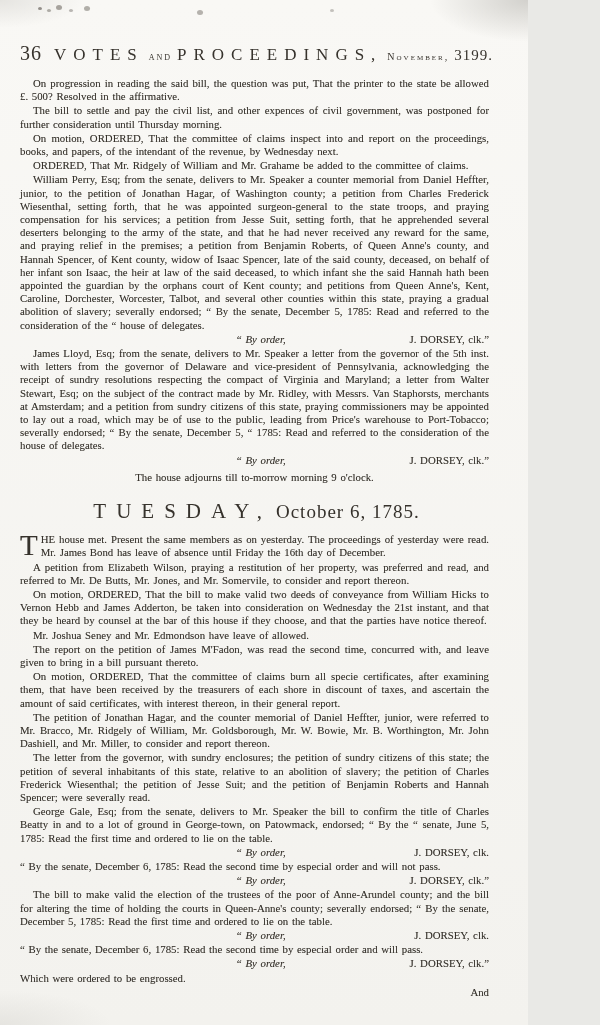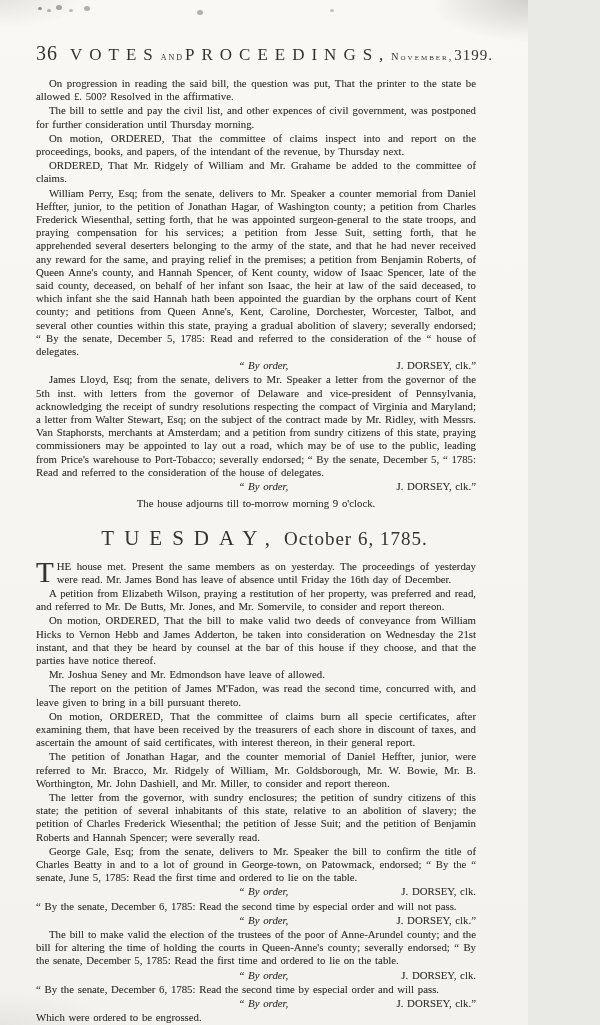--- a/index.html
+++ b/index.html
@@ -6,21 +6,21 @@
   html, body { margin: 0; padding: 0; }
   body {
     width: 600px; height: 1025px;
     font-family: "Liberation Serif", "DejaVu Serif", serif;
     background: #e9e9e6;
   }
   .page {
     position: relative;
     width: 528px; height: 1025px;
     overflow: hidden;
-    padding: 42px 35px 14px 36px;
+    padding: 42px 35px 14px 20px;
     color: #36322c;
     background:
       radial-gradient(ellipse 140px 60px at 100% 0%, rgba(110,108,100,0.28), transparent 70%),
       radial-gradient(ellipse 120px 40px at 0% 0%, rgba(110,108,100,0.14), transparent 70%),
       radial-gradient(ellipse 160px 50px at 0% 100%, rgba(110,108,100,0.10), transparent 70%),
       linear-gradient(#f9f8f5, #f3f2ee);
   }
   .specks {
     position: absolute; top: 7px; left: 38px;
     width: 4px; height: 3px; border-radius: 50%;
@@ -41,21 +41,21 @@
   .header-title {
     flex: 1;
     display: flex; align-items: baseline; justify-content: space-between;
     white-space: nowrap;
   }
   .ht-big { font-size: 17px; letter-spacing: 7px; }
   .ht-small { font-size: 12px; letter-spacing: 2px; font-variant: small-caps; }
   .ht-month { font-size: 10px; letter-spacing: 2px; font-variant: small-caps; }
   .ht-year { font-size: 15px; letter-spacing: 1px; }
   p, .byorder, .adjourn, .catchword {
-    margin: 0 17px 1px 0;
+    margin: 0 4px 1px 0;
     font-size: 10.8px;
     line-height: 13.2px;
     text-align: justify;
     word-spacing: 1px;
     text-shadow: 0 0 0.5px rgba(40,36,30,0.35);
   }
   p.indent { text-indent: 13px; }
   .byorder { display: flex; gap: 39px; }
   .byorder .bo-left { margin-left: 46%; font-style: italic; }
   .byorder .bo-right { margin-left: auto; }
@@ -86,21 +86,21 @@
       <span class="ht-small">and</span>
       <span class="ht-big">PROCEEDINGS,</span>
       <span class="ht-month">November,</span>
       <span class="ht-year">3199.</span>
     </span>
   </div>
 
   <section>
     <p class="indent">On progression in reading the said bill, the question was put, That the printer to the state be allowed £. 500? Resolved in the affirmative.</p>
     <p class="indent">The bill to settle and pay the civil list, and other expences of civil government, was postponed for further consideration until Thursday morning.</p>
-    <p class="indent">On motion, ORDERED, That the committee of claims inspect into and report on the proceedings, books, and papers, of the intendant of the revenue, by Thursday next.</p>
+    <p class="indent">On motion, ORDERED, That the committee of claims inspect into and report on the proceedings, books, and papers, of the intendant of the revenue, by Wednesday next.</p>
     <p class="indent">ORDERED, That Mr. Ridgely of William and Mr. Grahame be added to the committee of claims.</p>
     <p class="indent">William Perry, Esq; from the senate, delivers to Mr. Speaker a counter memorial from Daniel Heffter, junior, to the petition of Jonathan Hagar, of Washington county; a petition from Charles Frederick Wiesenthal, setting forth, that he was appointed surgeon-general to the state troops, and praying compensation for his services; a petition from Jesse Suit, setting forth, that he apprehended several deserters belonging to the army of the state, and that he had never received any reward for the same, and praying relief in the premises; a petition from Benjamin Roberts, of Queen Anne's county, and Hannah Spencer, of Kent county, widow of Isaac Spencer, late of the said county, deceased, on behalf of her infant son Isaac, the heir at law of the said deceased, to which infant she the said Hannah hath been appointed the guardian by the orphans court of Kent county; and petitions from Queen Anne's, Kent, Caroline, Dorchester, Worcester, Talbot, and several other counties within this state, praying a gradual abolition of slavery; severally endorsed; “ By the senate, December 5, 1785: Read and referred to the consideration of the “ house of delegates.</p>
     <div class="byorder">
       <span class="bo-left">“ By order,</span>
       <span class="bo-right">J. DORSEY, clk.”</span>
     </div>
     <p class="indent">James Lloyd, Esq; from the senate, delivers to Mr. Speaker a letter from the governor of the 5th inst. with letters from the governor of Delaware and vice-president of Pennsylvania, acknowledging the receipt of sundry resolutions respecting the compact of Virginia and Maryland; a letter from Walter Stewart, Esq; on the subject of the contract made by Mr. Ridley, with Messrs. Van Staphorsts, merchants at Amsterdam; and a petition from sundry citizens of this state, praying commissioners may be appointed to lay out a road, which may be of use to the public, leading from Price's warehouse to Port-Tobacco; severally endorsed; “ By the senate, December 5, “ 1785: Read and referred to the consideration of the house of delegates.</p>
     <div class="byorder">
       <span class="bo-left">“ By order,</span>
       <span class="bo-right">J. DORSEY, clk.”</span>

